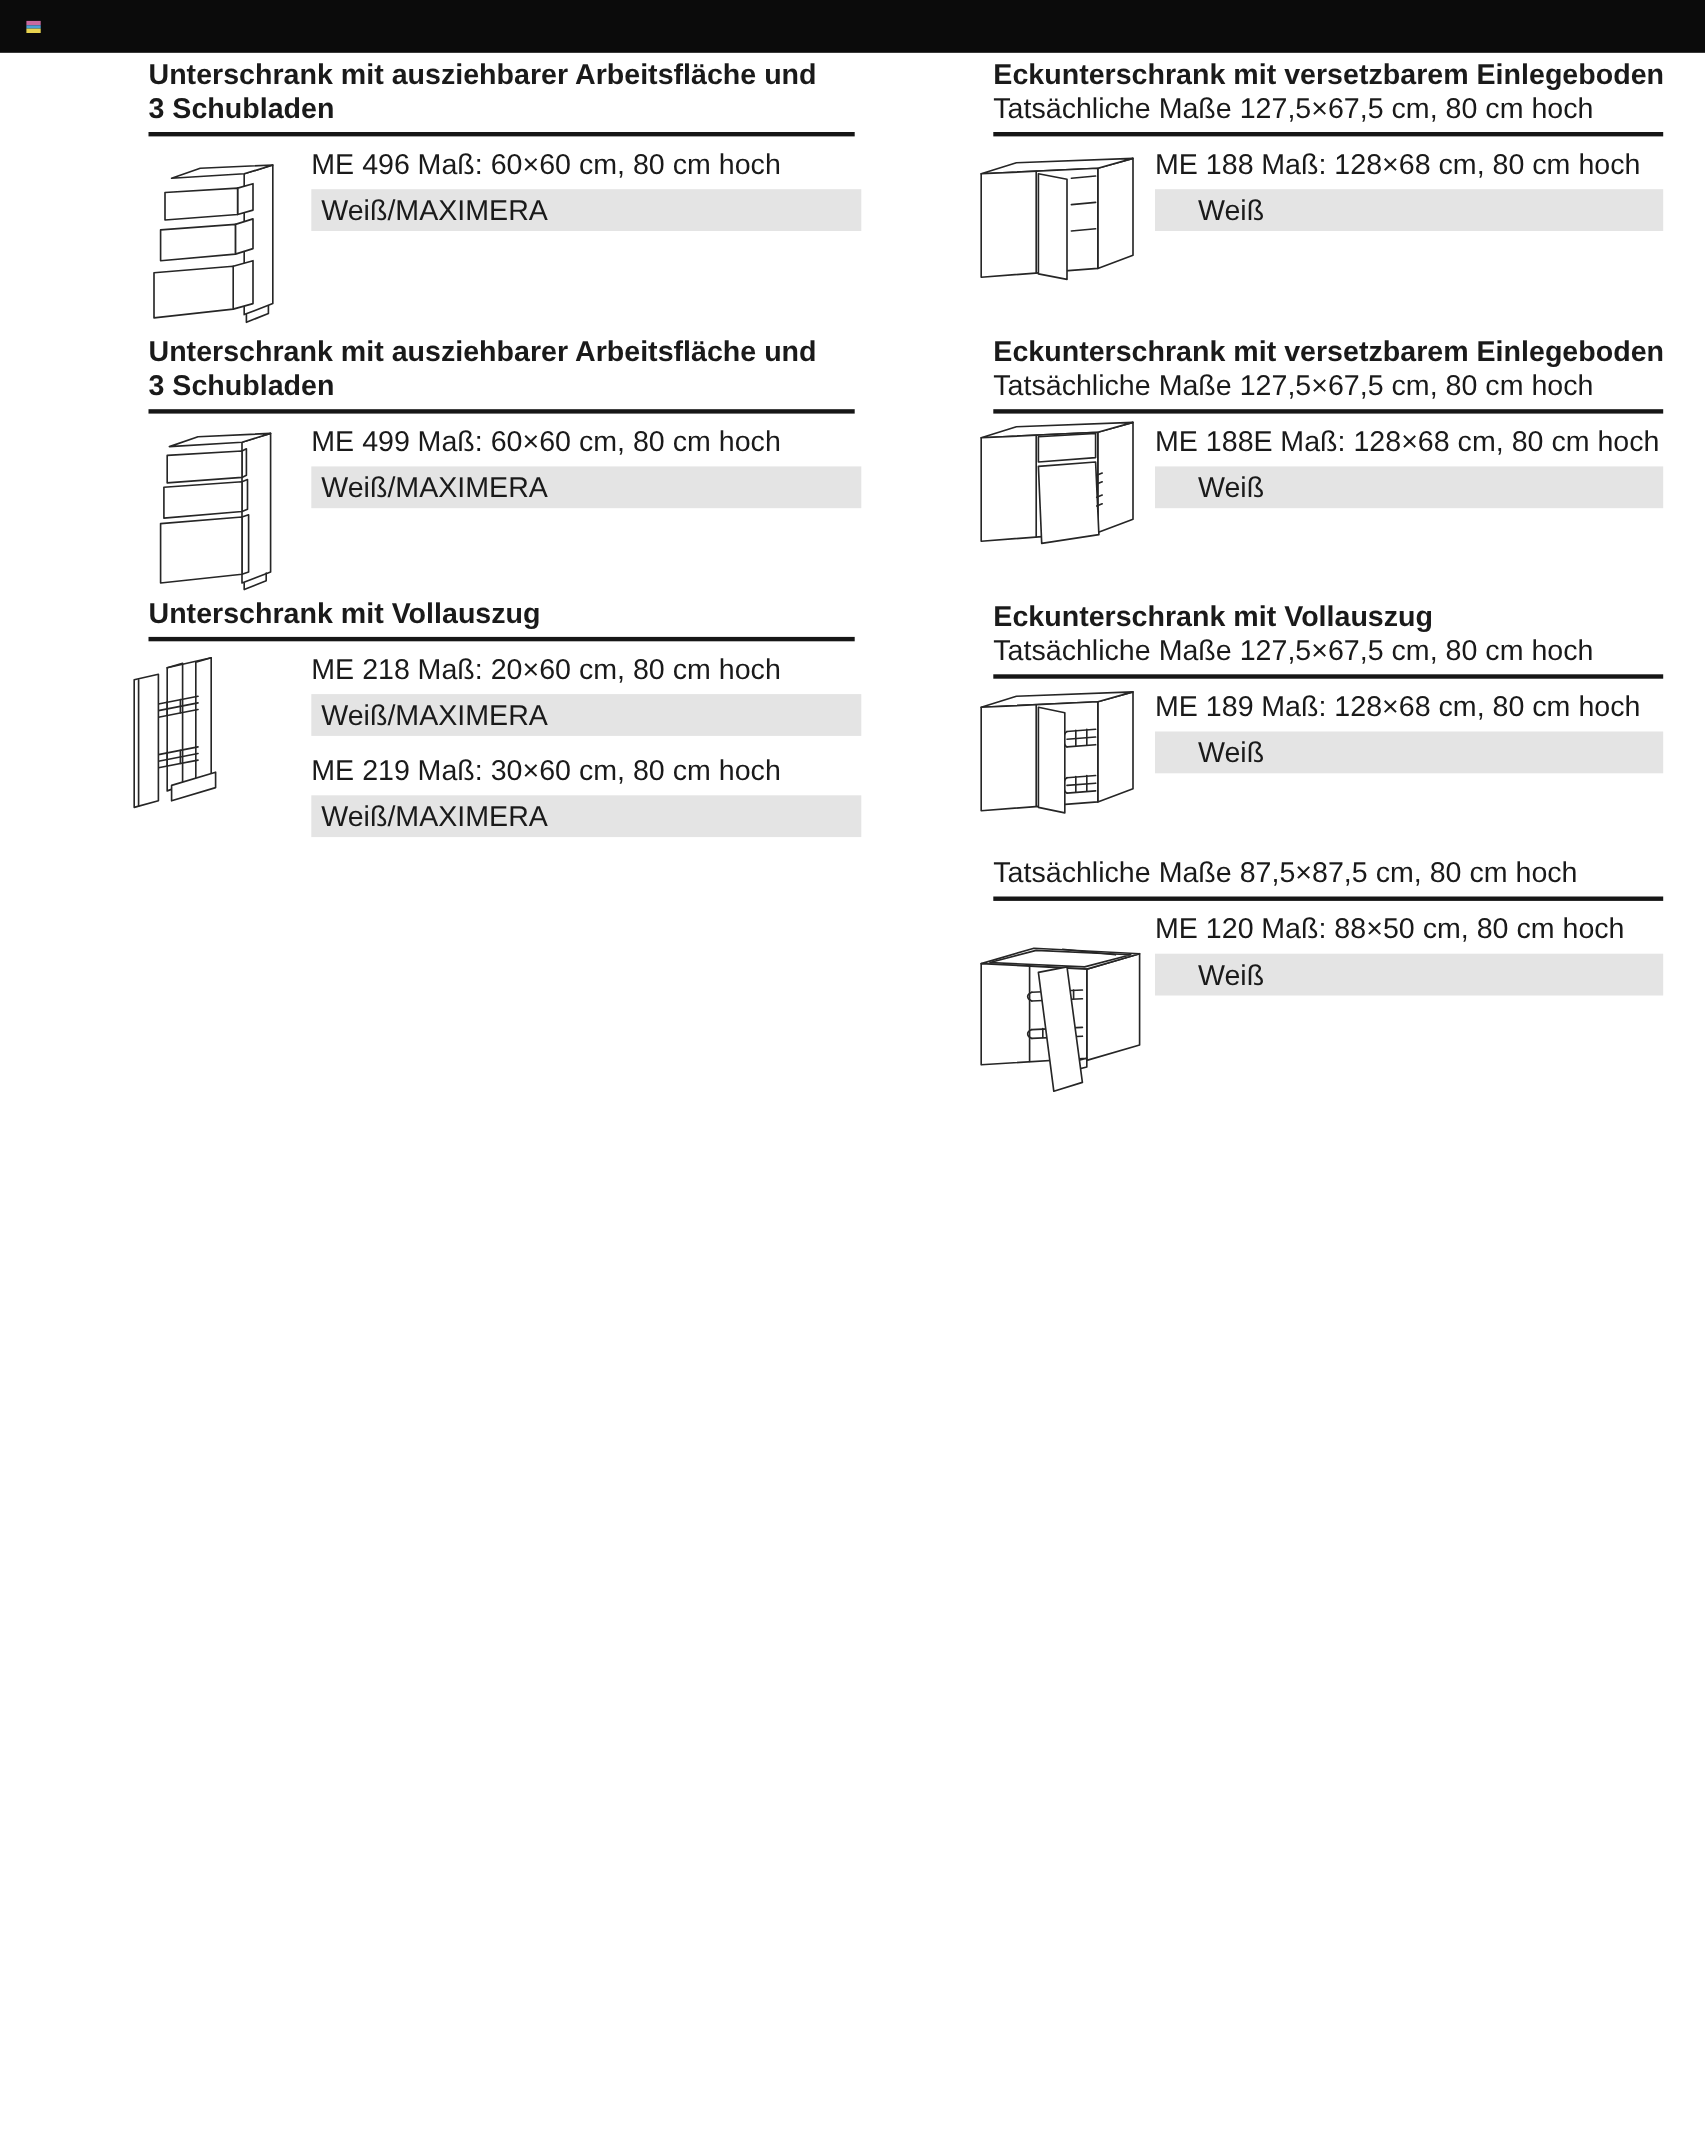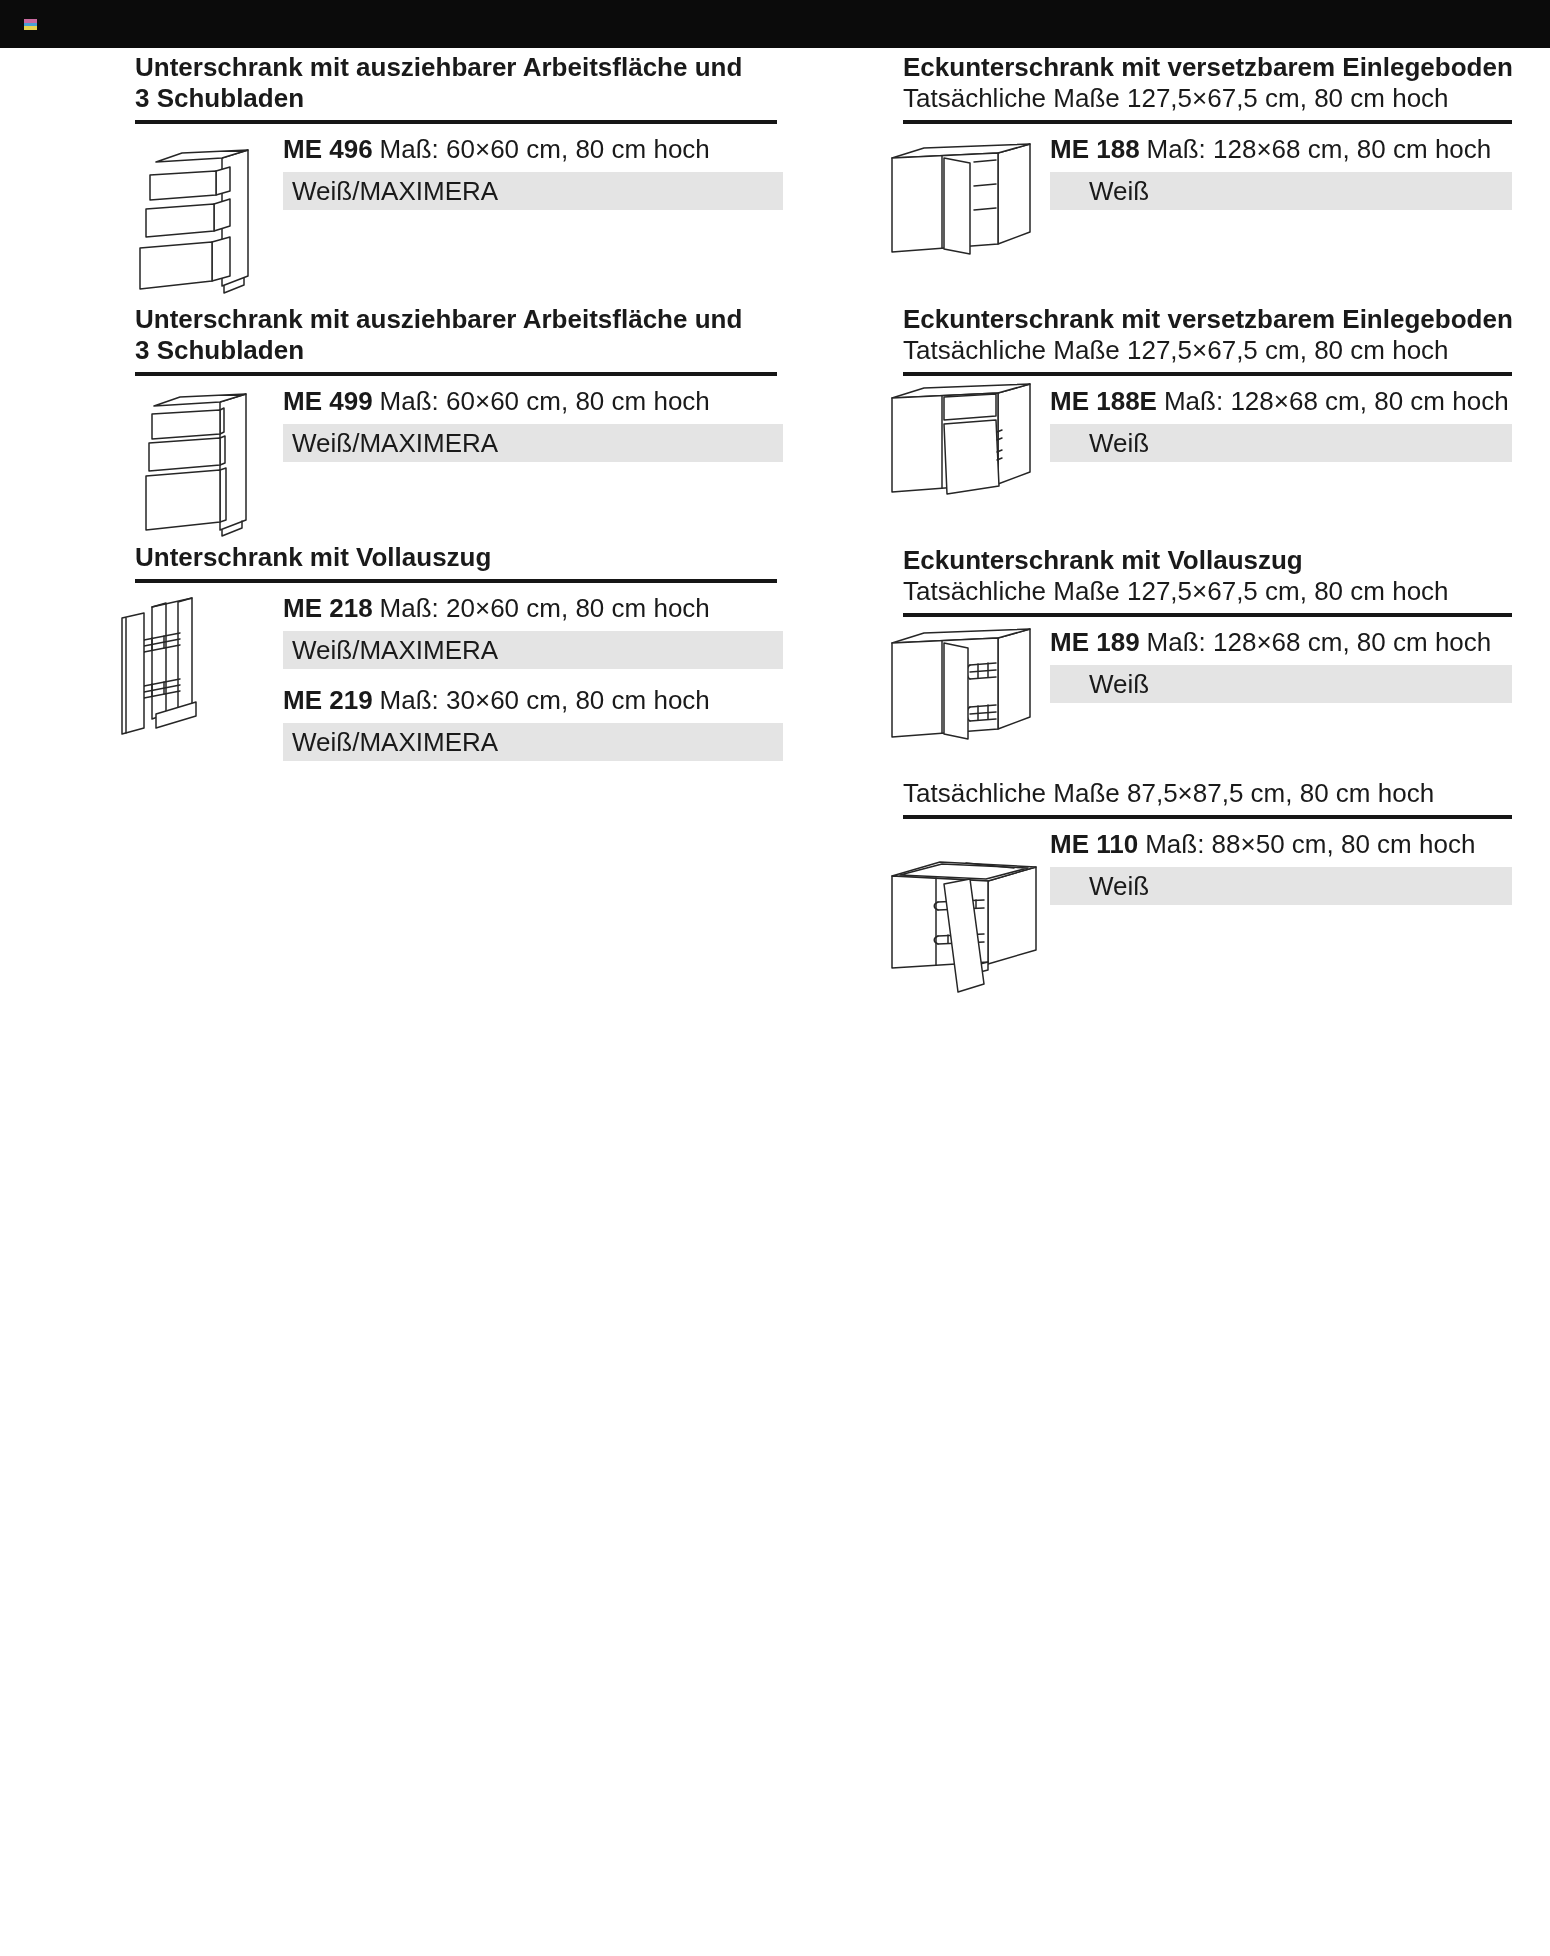--- a/index.html
+++ b/index.html
@@ -10,21 +10,21 @@
   .flag i{display:block;width:100%;height:33.34%;}
   .sec{position:absolute;}
   .sec-head{padding-bottom:6px;border-bottom:4px solid #161616;}
   .t-line{font-size:26px;line-height:31px;font-weight:700;white-space:nowrap;}
   .t-line:empty{display:none;}
   .t-sub{font-size:26px;line-height:31px;font-weight:400;white-space:nowrap;}
   .rows-l{margin-left:148px;}
   .rows-r{margin-left:147px;}
   .prod-line{margin-top:10px;font-size:26px;line-height:31px;white-space:nowrap;}
   .prod-line.gap{margin-top:16px;}
-  .code{font-weight:700;margin-right:7px;margin-top:37px;}
+  .code{font-weight:400;margin-right:7px;margin-top:37px;}
   .gray-bar{margin-top:7px;height:38px;background:#e4e4e4;display:flex;align-items:center;
             padding-left:9px;box-sizing:border-box;font-size:26px;}
   .bar-l{width:500px;}
   .bar-r{width:462px;padding-left:39px;}
   .img-wrap{position:absolute;}
   .img-wrap svg{width:100%;height:100%;display:block;}
   .img-wrap path{fill:#ffffff;stroke:#262626;stroke-width:1.5;stroke-linejoin:round;stroke-linecap:round;}
   .img-wrap path.ln{fill:none;}
   .page-num{position:absolute;left:826px;top:1932px;width:40px;text-align:center;
             font-size:20px;line-height:24px;color:#3b82f6;}
@@ -233,21 +233,21 @@
         <path class="ln" d="M62,51 L62,59 M76,50 L76,58 M90,50 L90,58"></path>
         <path class="ln" d="M52,86 L98,84 M52,94 L98,92"></path>
         <path class="ln" d="M52,86 C47,88 47,92 52,94"></path>
         <path class="ln" d="M62,85 L62,93 M76,84 L76,92 M90,84 L90,92"></path>
         <path d="M86,116 L102,112 L102,120 L86,124 Z"></path>
         <path d="M58,34 L84,29 L98,134 L72,142 Z"></path>
       </svg>
     </div>
     <div class="rows-r">
       <div class="prod-line">
-        <span class="code">ME 110</span><span>Maß: 88×50 cm, 80 cm hoch</span>
+        <span class="code">ME 120</span><span>Maß: 88×50 cm, 80 cm hoch</span>
       </div>
       <div class="gray-bar bar-r" style="background-color: rgb(228, 228, 228);">
         <span>Weiß</span>
       </div>
     </div>
   </section>
 
   <div class="page-num">15</div>
 
 </div>

